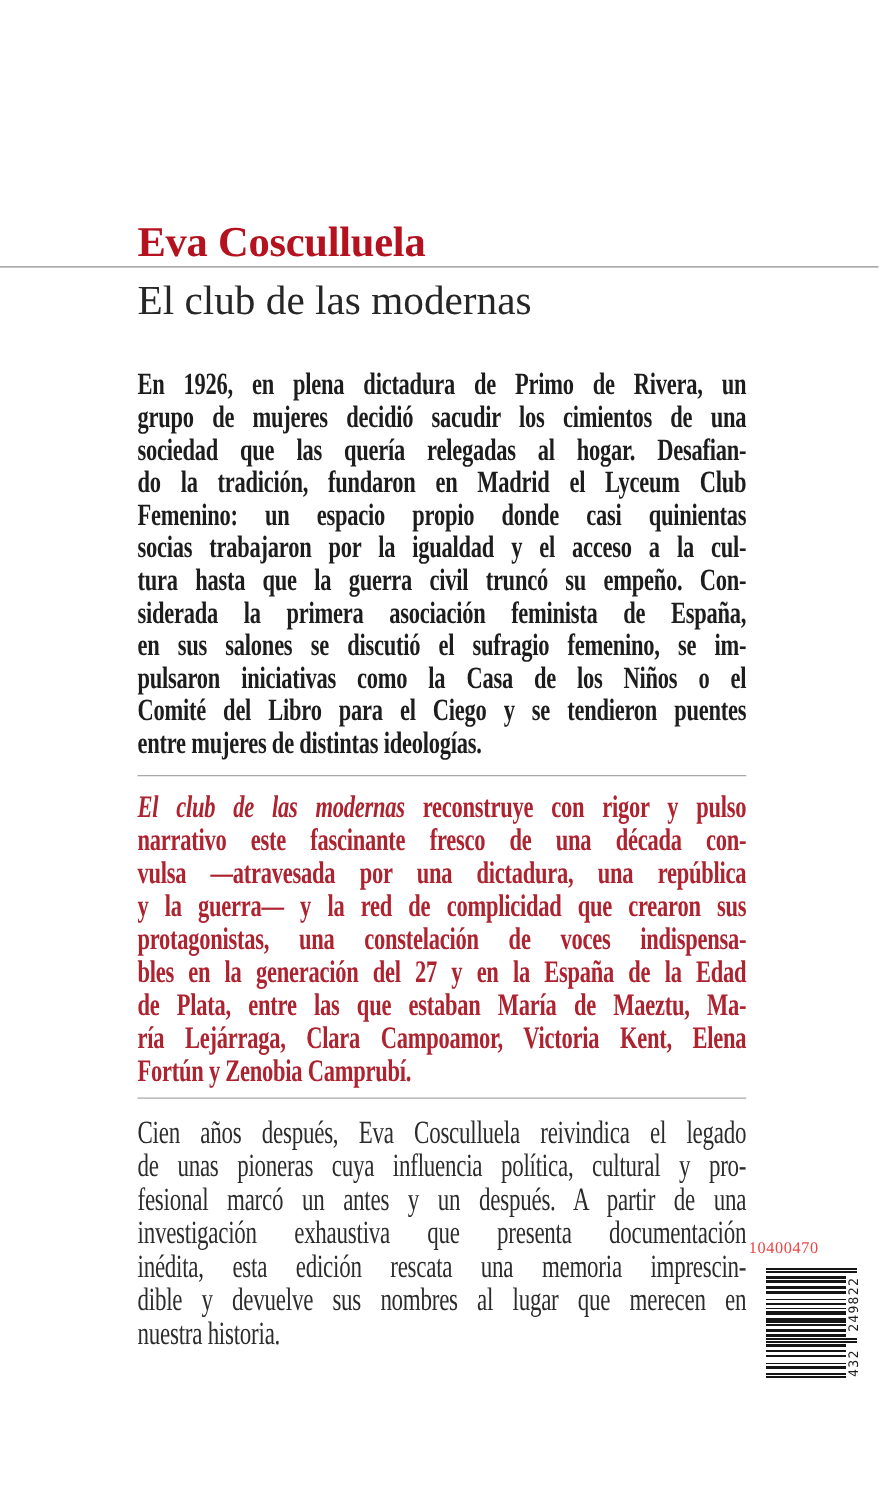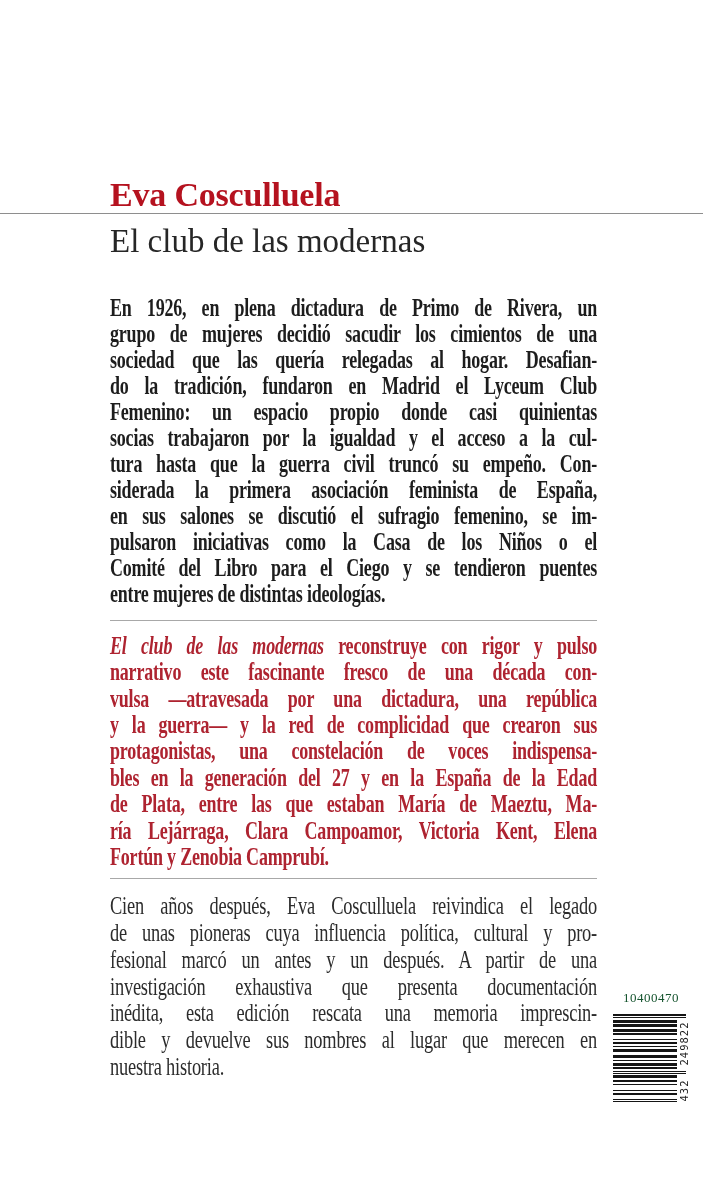--- a/index.html
+++ b/index.html
@@ -56,22 +56,22 @@
   }
 
   #imprint{
     position:absolute;left:110px;top:1103px;width:487px;
     font-size:26px;line-height:32px;color:#262626;white-space:nowrap;
   }
   #imprint .publisher{font-weight:normal;color:#1f1f1f;margin-left:27px;}
   #imprint .genre{font-style:italic;}
 
   #barcode-number{
-    position:absolute;left:612px;top:990px;width:78px;
-    font-size:13px;letter-spacing:0.5px;color:#14532d;
+    position:absolute;left:588px;top:990px;width:78px;
+    font-size:13px;letter-spacing:0.5px;color:#ef4444;
     text-align:center;font-family:"Liberation Serif","DejaVu Serif",serif;
   }
   #barcode-rot{
     position:absolute;left:586px;top:1041px;width:130px;height:77px;
     transform:rotate(-90deg);
   }
   #barcode-bars-wrap{margin-left:14px;width:116px;height:64px;}
   #barcode-bars-wrap svg{overflow:visible;display:block;}
   #barcode-bars-wrap rect{fill:#151515;}
   #barcode-digits{

